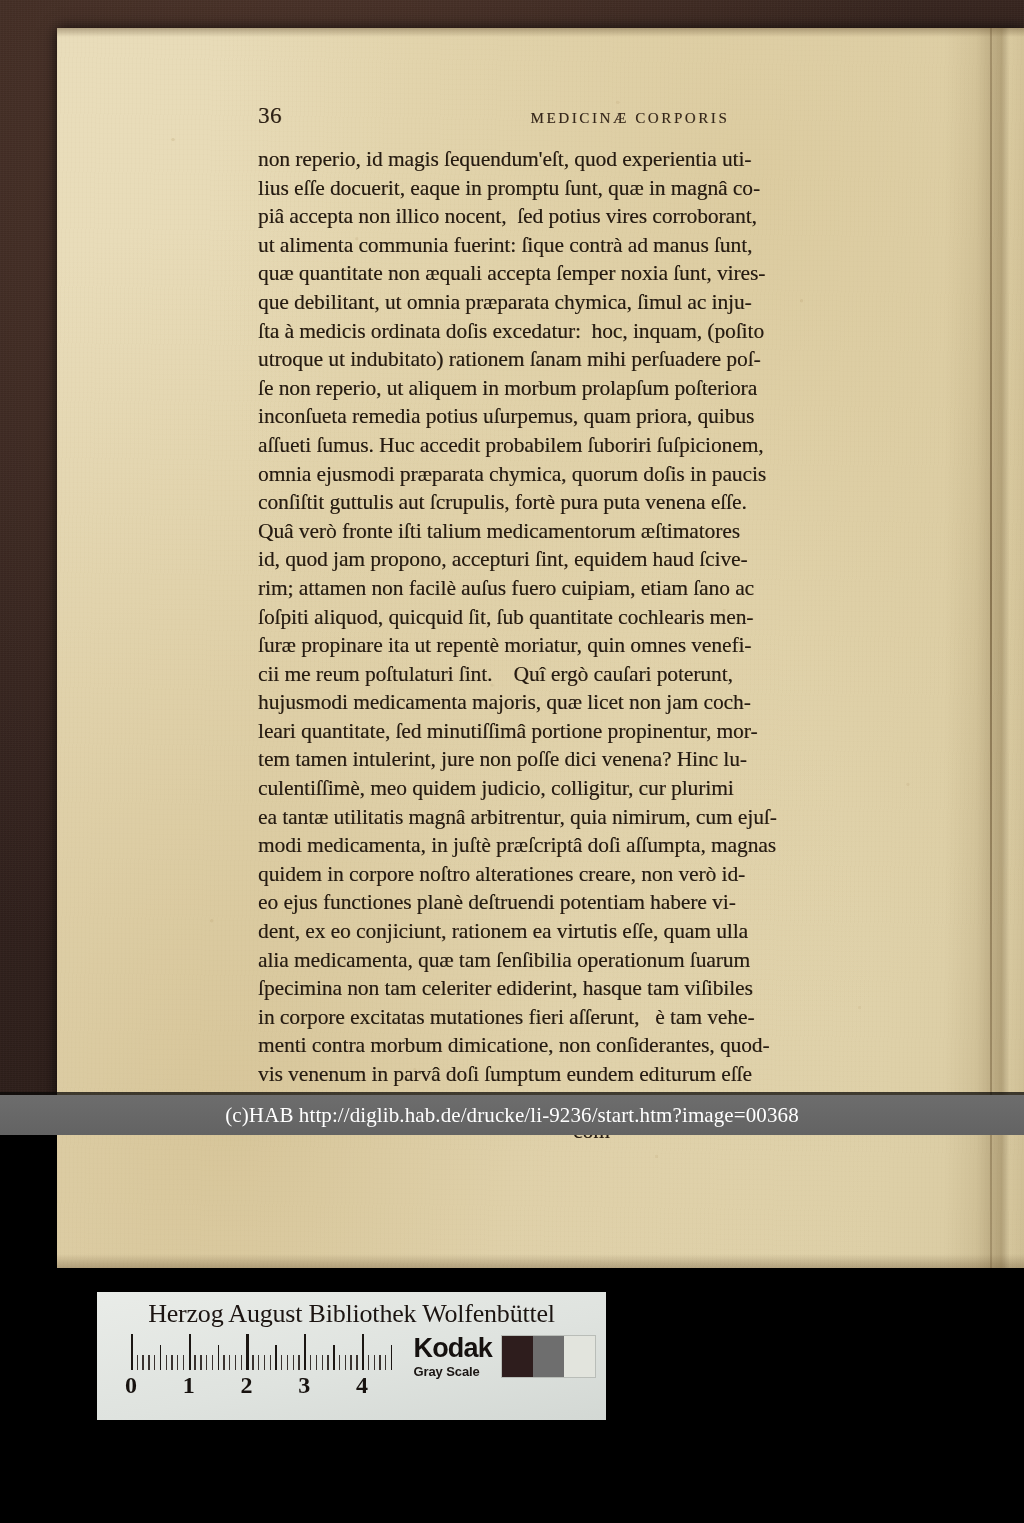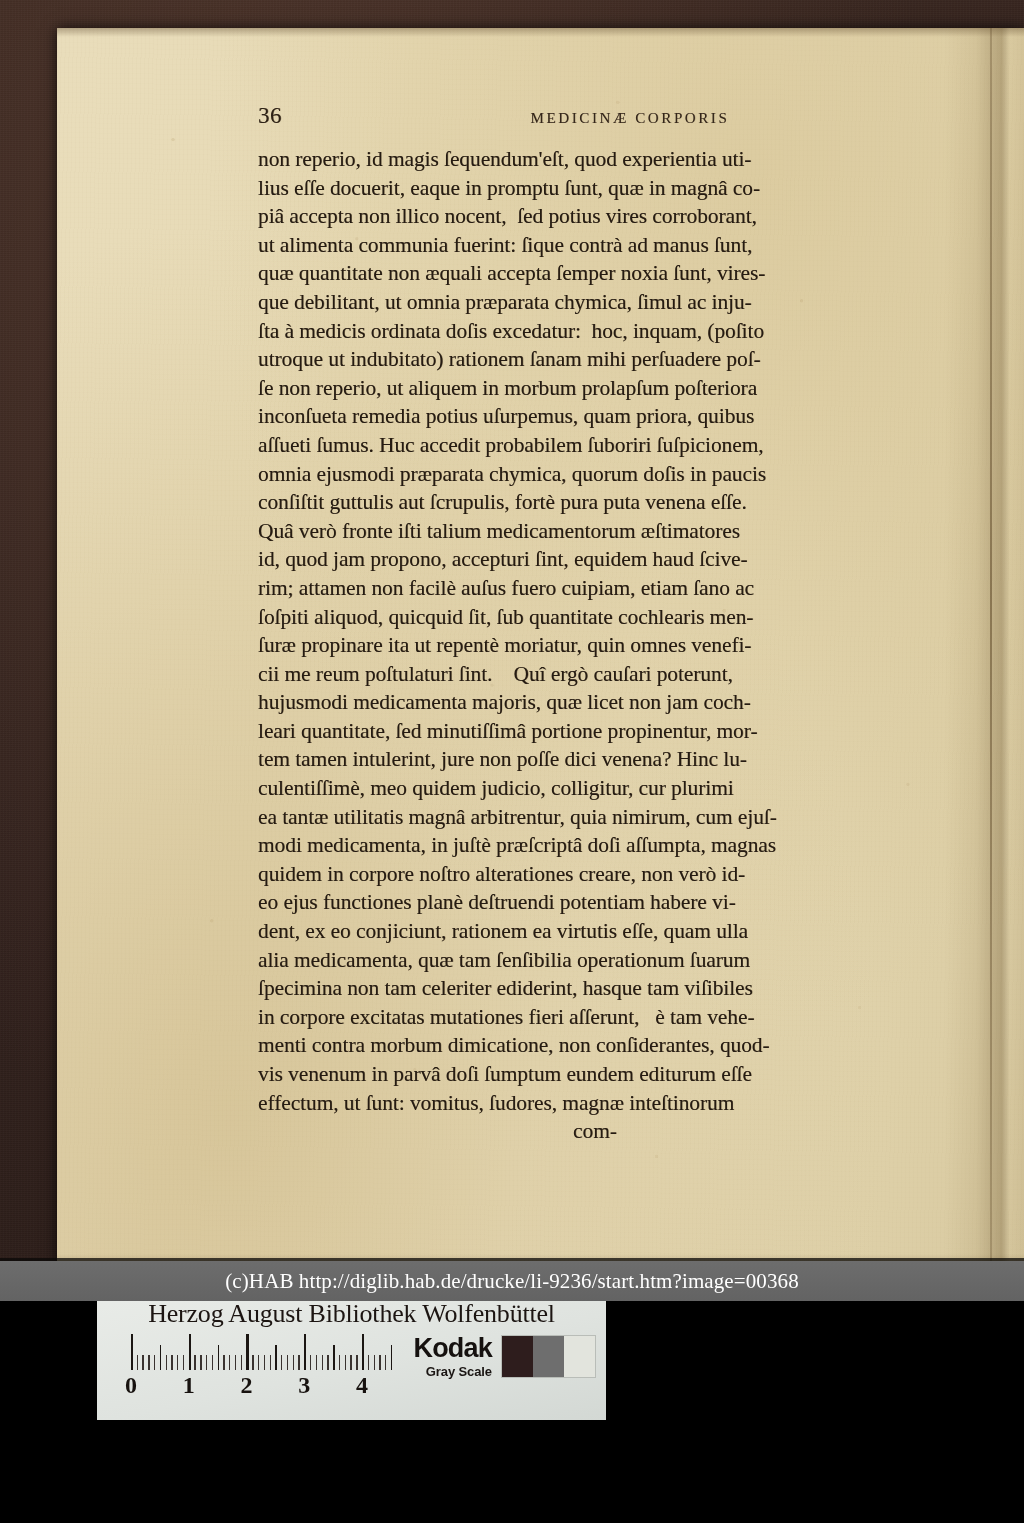--- a/index.html
+++ b/index.html
@@ -12,21 +12,21 @@
     width: 1024px; height: 1523px;
     font-family: "Liberation Serif", serif;
     overflow: hidden;
     position: relative;
   }
 
   
   #scan-root {
     position: absolute;
     left: 0; top: 0;
-    width: 1024px; height: 1301px;
+    width: 1024px; height: 1135px;
     background:
       radial-gradient(ellipse at 30% 20%, rgba(90,62,50,0.55) 0%, rgba(0,0,0,0) 62%),
       linear-gradient(160deg, #3d2a22 0%, #32221d 45%, #2a1b17 100%);
   }
   
   #scan-root::before {
     content: "";
     position: absolute; inset: 0;
     background-image:
       repeating-linear-gradient(0deg, rgba(255,255,255,0.016) 0px, rgba(255,255,255,0.016) 1px, rgba(0,0,0,0.018) 1px, rgba(0,0,0,0.018) 2px),
@@ -199,21 +199,21 @@
     font-size: 24px;
     color: #17120f;
     transform: translateX(-50%);
   }
   #kodak-block {
     margin-left: 44px;
     display: flex;
     align-items: flex-start;
   }
   #kodak-text {
-    text-align: right;
+    text-align: left;
     padding-top: 1px;
   }
   #kodak-word {
     font-family: "Liberation Sans", sans-serif;
     font-weight: bold;
     font-size: 27px;
     color: #15110f;
     letter-spacing: -0.8px;
     line-height: 27px;
   }

